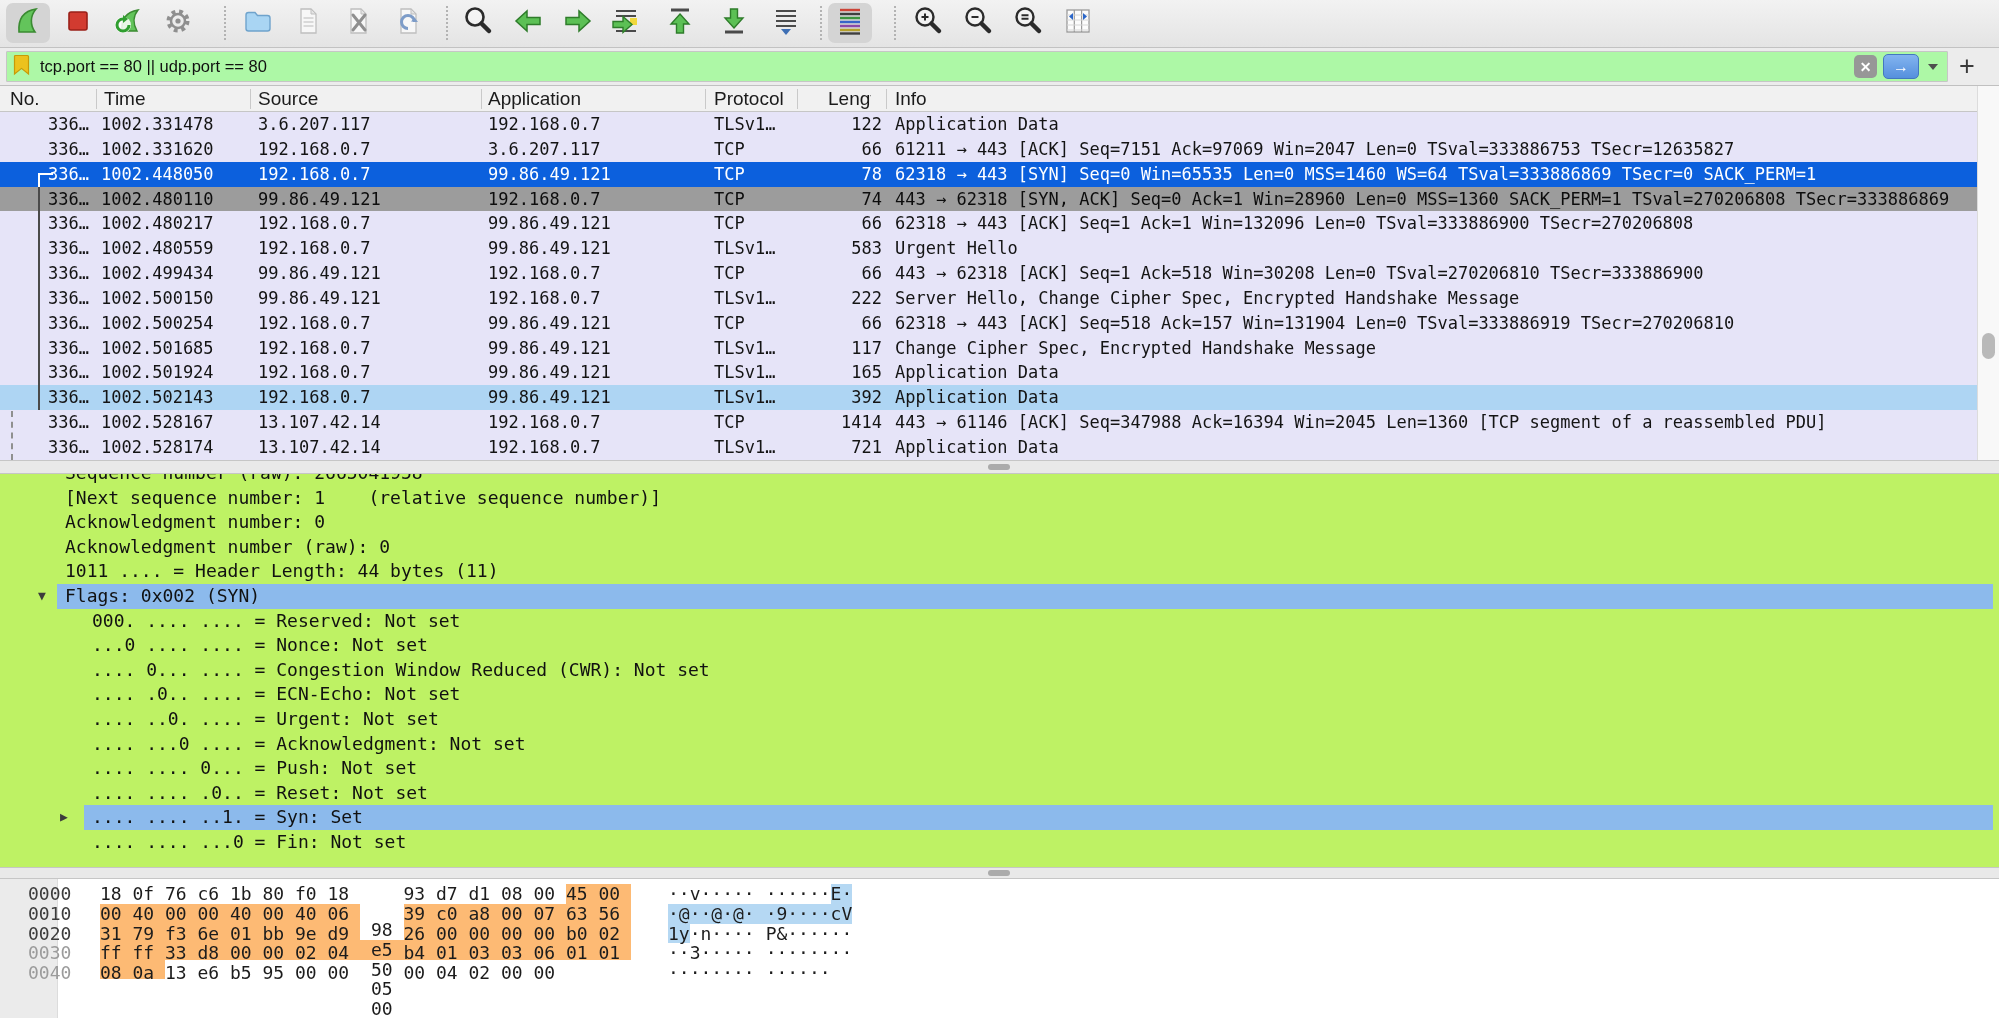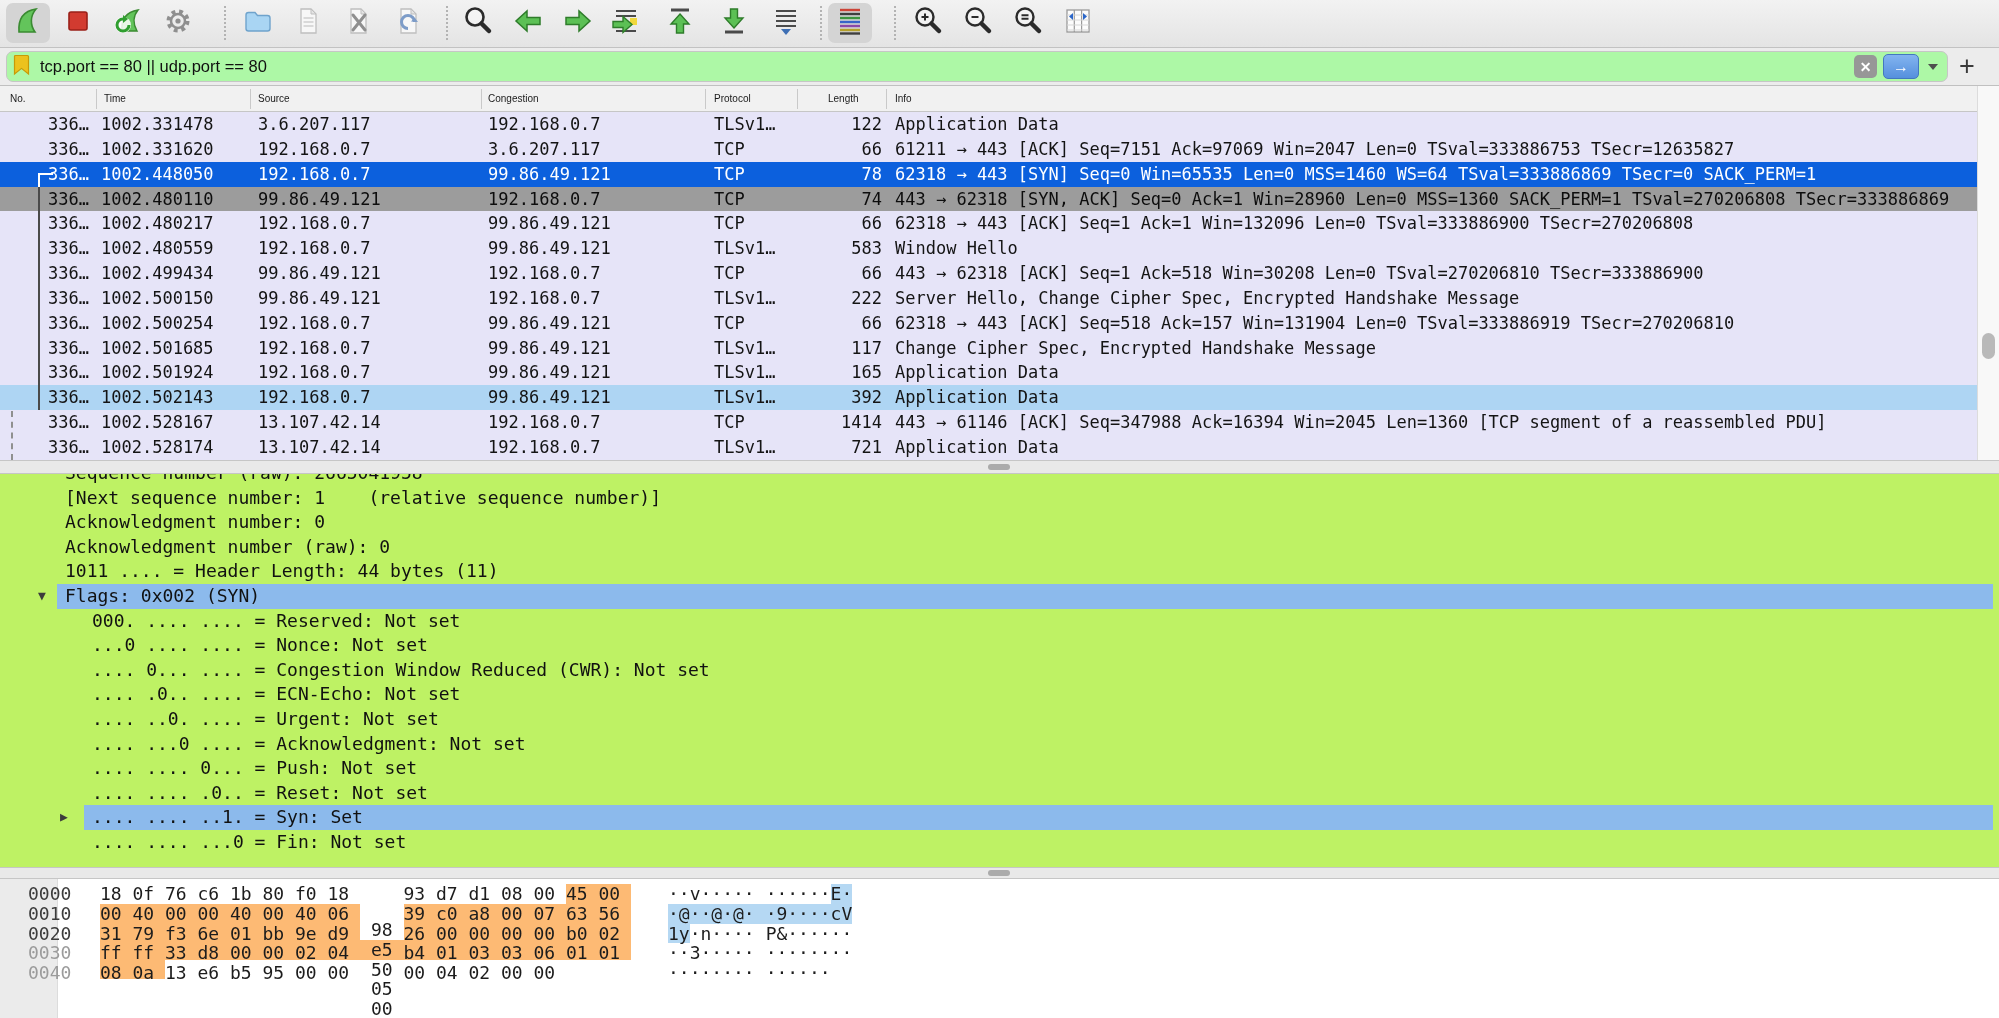--- a/index.html
+++ b/index.html
@@ -9,30 +9,30 @@
   
   .toolbar{position:absolute;left:0;top:0;width:1999px;height:47px;
     background:linear-gradient(#f2f2f2,#e4e4e4);border-bottom:1px solid #c2c2c2;}
   .tbtn{position:absolute;top:3px;width:44px;height:40px;display:flex;align-items:center;justify-content:center;}
   .tbtn.pressed{background:#d4d4d4;border-radius:7px;}
   .tsep{position:absolute;top:6px;height:34px;border-left:2px dotted #b3b3b3;}
 
   
   .filterbar{position:absolute;left:0;top:48px;width:1999px;height:38px;background:#ececec;border-bottom:1px solid #c0c0c0;box-sizing:border-box;}
   .ffield{position:absolute;left:6px;top:3px;width:1942px;height:31px;box-sizing:border-box;
-    border:1px solid #c6c6c6;border-radius:7px;background:#adf8a6;display:flex;align-items:center;gap:6px;padding:0 6px;}
+    border:1px solid #c6c6c6;border-radius:1px;background:#adf8a6;display:flex;align-items:center;gap:6px;padding:0 6px;}
   .fquery{flex:1;font-size:16.5px;color:#101010;padding-left:4px;white-space:nowrap;overflow:hidden;}
   .fclear{width:23px;height:23px;border-radius:5px;background:#979797;color:#fff;display:flex;align-items:center;justify-content:center;font-size:14px;font-weight:bold;}
   .fapply{width:36px;height:25px;border-radius:5px;background:linear-gradient(#83b4f0,#5590dd);border:1px solid #4377bf;box-sizing:border-box;color:#fff;display:flex;align-items:center;justify-content:center;font-size:16px;font-weight:bold;}
   .fcaret{width:16px;height:25px;display:flex;align-items:center;justify-content:center;}
   .fcaret b{width:0;height:0;border-left:5px solid transparent;border-right:5px solid transparent;border-top:6px solid #4e4e4e;}
   .fplus{position:absolute;right:16px;top:1px;width:32px;height:34px;display:flex;align-items:center;justify-content:center;font-size:27px;color:#3a3a3a;}
 
   
-  .plheader{position:absolute;left:0;top:86px;width:1999px;height:26px;background:#f1f1f1;border-bottom:1px solid #c6c6c6;box-sizing:border-box;font-size:10px;color:#1b1b1b;}
+  .plheader{position:absolute;left:0;top:86px;width:1999px;height:26px;background:#f1f1f1;border-bottom:1px solid #c6c6c6;box-sizing:border-box;font-size:19px;color:#1b1b1b;}
   .hcell{position:absolute;top:0;height:25px;line-height:25px;white-space:nowrap;}
   .h0{left:10px}.h1{left:104px}.h2{left:258px}.h3{left:488px}.h4{left:714px}
   .h5{left:828px;width:43px;overflow:hidden}.h6{left:895px}
   .hsep{position:absolute;top:3px;height:20px;border-left:1px solid #c9c9c9;}
 
   .plrows{position:absolute;left:0;top:112px;width:1977px;height:348px;overflow:hidden;
     font-family:"DejaVu Sans Mono",monospace;font-size:17px;background:#e6e4f8;}
   .plrow{position:relative;height:24.857px;background:#e6e4f8;color:#141414;}
   .plrow.selected{background:#0c60dd;color:#ffffff;}
   .plrow.gray{background:#9c9c9c;color:#0d0d0d;}
@@ -252,21 +252,21 @@
   <div class="plheader">
     <div class="hsep" style="left:96px"></div>
     <div class="hsep" style="left:250px"></div>
     <div class="hsep" style="left:481px"></div>
     <div class="hsep" style="left:705px"></div>
     <div class="hsep" style="left:797px"></div>
     <div class="hsep" style="left:886px"></div>
   <span class="hcell h0">No.</span>
       <span class="hcell h1">Time</span>
       <span class="hcell h2">Source</span>
-      <span class="hcell h3">Congestion</span>
+      <span class="hcell h3">Application</span>
       <span class="hcell h4">Protocol</span>
       <span class="hcell h5">Length</span>
       <span class="hcell h6">Info</span>
     </div>
 
   <div class="plrows">
       <div class="plrow normal">
         <span class="cell c-no">336…</span>
         <span class="cell c-time">1002.331478</span>
         <span class="cell c-src">3.6.207.117</span>
@@ -311,21 +311,21 @@
         <span class="cell c-len">66</span>
         <span class="cell c-info">62318 → 443 [ACK] Seq=1 Ack=1 Win=132096 Len=0 TSval=333886900 TSecr=270206808</span>
       </div>
       <div class="plrow normal">
         <span class="cell c-no">336…</span>
         <span class="cell c-time">1002.480559</span>
         <span class="cell c-src">192.168.0.7</span>
         <span class="cell c-dst">99.86.49.121</span>
         <span class="cell c-proto">TLSv1…</span>
         <span class="cell c-len">583</span>
-        <span class="cell c-info">Window Hello</span>
+        <span class="cell c-info">Urgent Hello</span>
       </div>
       <div class="plrow normal">
         <span class="cell c-no">336…</span>
         <span class="cell c-time">1002.499434</span>
         <span class="cell c-src">99.86.49.121</span>
         <span class="cell c-dst">192.168.0.7</span>
         <span class="cell c-proto">TCP</span>
         <span class="cell c-len">66</span>
         <span class="cell c-info">443 → 62318 [ACK] Seq=1 Ack=518 Win=30208 Len=0 TSval=270206810 TSecr=333886900</span>
       </div>

